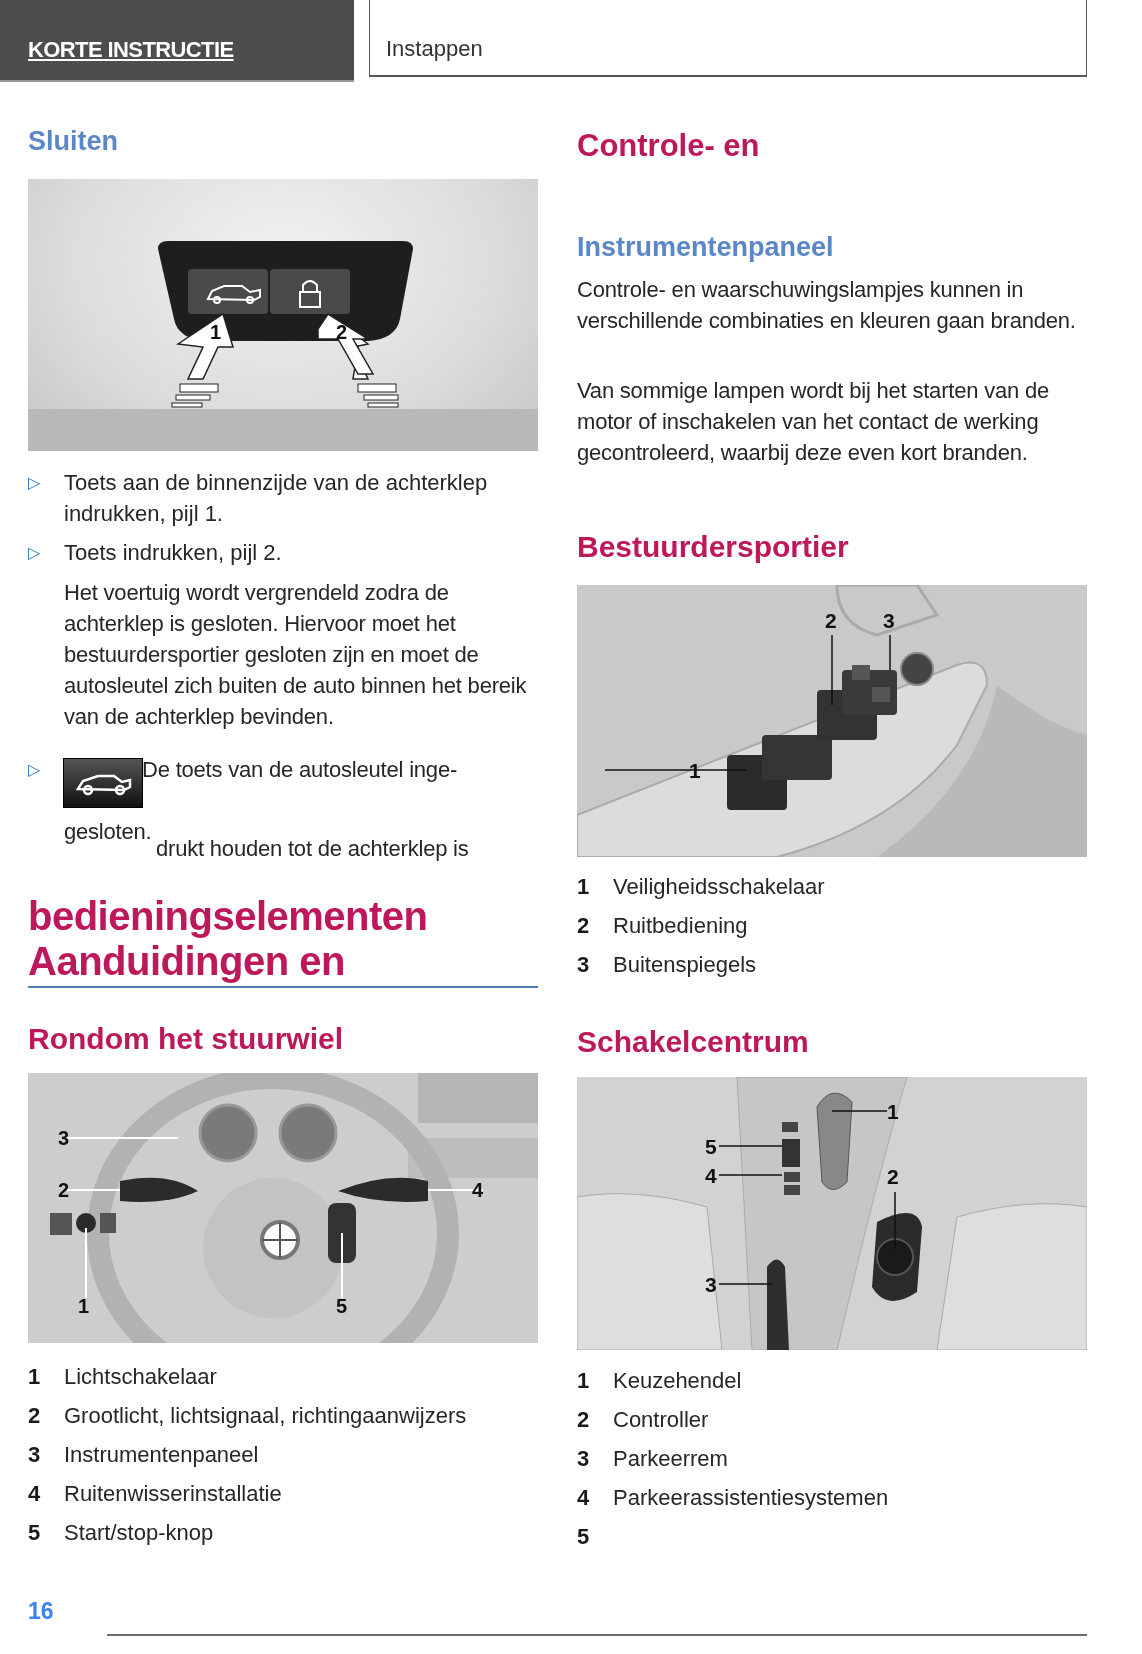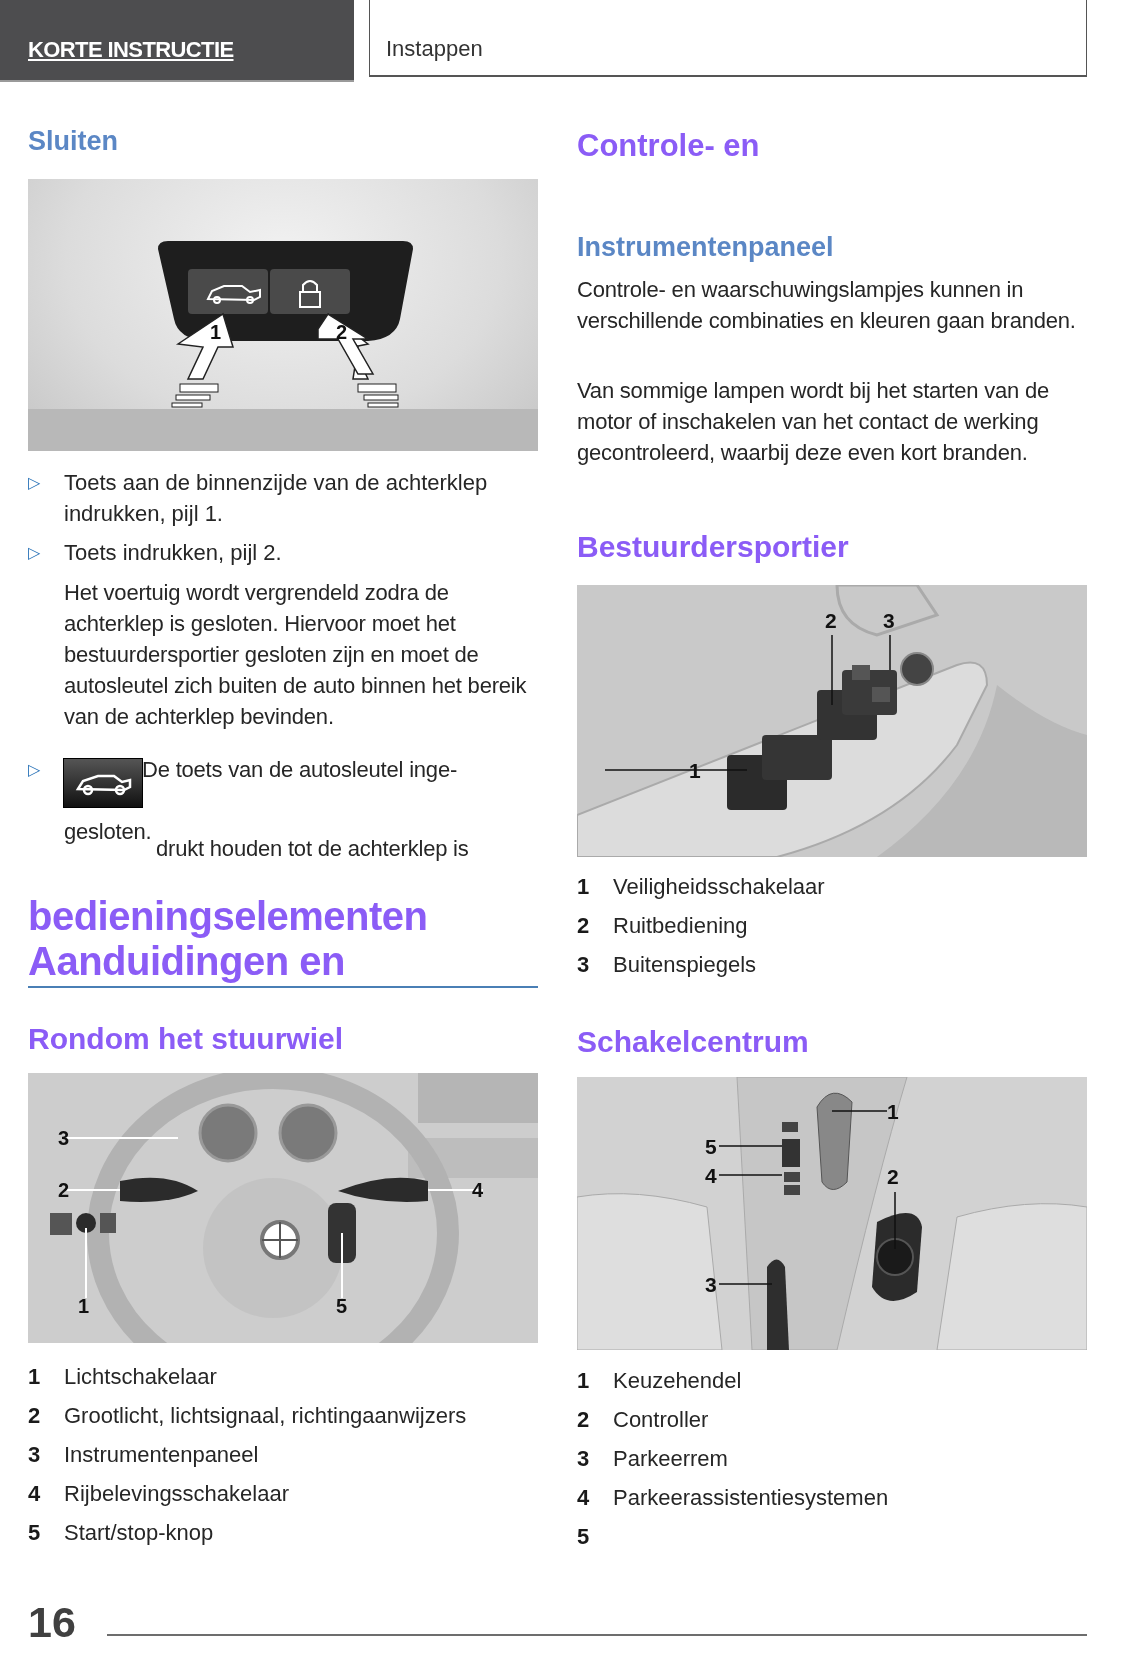--- a/index.html
+++ b/index.html
@@ -15,38 +15,38 @@
     position: absolute; left: 28px; top: 37px; color: #fff; font-weight: bold;
     font-size: 22px; letter-spacing: -0.6px; text-decoration: underline;
   }
   .hdr-box {
     position: absolute; left: 369px; top: -2px; width: 718px; height: 79px;
     border: 1px solid #555; border-bottom: 2px solid #555; box-sizing: border-box;
   }
   .hdr-box span { position: absolute; left: 16px; top: 37px; font-size: 22px; color: #333; }
 
   .h-light { color: #5b87c5; font-weight: bold; font-size: 27px; position: absolute; }
-  .h-blue { color: #8b5cf6; font-weight: bold; position: absolute; }
+  .h-blue { color: #be185d; font-weight: bold; position: absolute; }
   .h2 { font-size: 31px; line-height: 36px; }
   .h1 { font-size: 40px; line-height: 45px; letter-spacing: -0.5px; }
   .h3 { font-size: 30px; }
 
   .figure { position: absolute; background: #d6d6d6; overflow: hidden; }
   .para { position: absolute; font-size: 22px; line-height: 31px; color: #262626; letter-spacing: -0.2px; }
   .bullet { position: absolute; font-size: 22px; line-height: 31px; }
   .bullet .tri { position: absolute; left: 0; top: 0; color: #2a73b8; font-size: 16px; }
   .bullet .txt { position: absolute; left: 36px; top: 0; width: 480px; }
 
   .legend { position: absolute; font-size: 22px; line-height: 39px; }
   .legend .row { position: relative; height: 39px; }
   .legend .num { position: absolute; left: 0; font-weight: bold; color: #1a1a1a; }
   .legend .lbl { position: absolute; left: 36px; color: #262626; white-space: nowrap; }
 
   .rule-blue { position: absolute; height: 2px; background: #4a7fb5; }
-  .footer-num { position: absolute; left: 28px; top: 1598px; font-size: 43px; font-weight: bold; color: #404040; }
+  .footer-num { position: absolute; left: 28px; top: 1598px; font-size: 23px; font-weight: bold; color: #3b82f6; }
   .footer-line { position: absolute; left: 107px; top: 1634px; width: 980px; height: 2px; background: #6d6d6d; }
 </style>
 </head>
 <body>
 
 <div class="hdr-dark">
   <span>KORTE INSTRUCTIE</span>
 </div>
 <div class="hdr-box">
   <span>Instappen</span>
@@ -160,21 +160,21 @@
     <div class="row">
         <span class="num">2</span>
         <span class="lbl">Grootlicht, lichtsignaal, richtingaanwijzers</span>
       </div>
     <div class="row">
         <span class="num">3</span>
         <span class="lbl">Instrumentenpaneel</span>
       </div>
     <div class="row">
         <span class="num">4</span>
-        <span class="lbl">Rijbelevingsschakelaar</span>
+        <span class="lbl">Ruitenwisserinstallatie</span>
       </div>
     <div class="row">
         <span class="num">5</span>
         <span class="lbl">Start/stop-knop</span>
       </div>
   </div>
 </div>
 
 <div>
   <div class="h-blue h2" style="left:577px; top:128px;">

